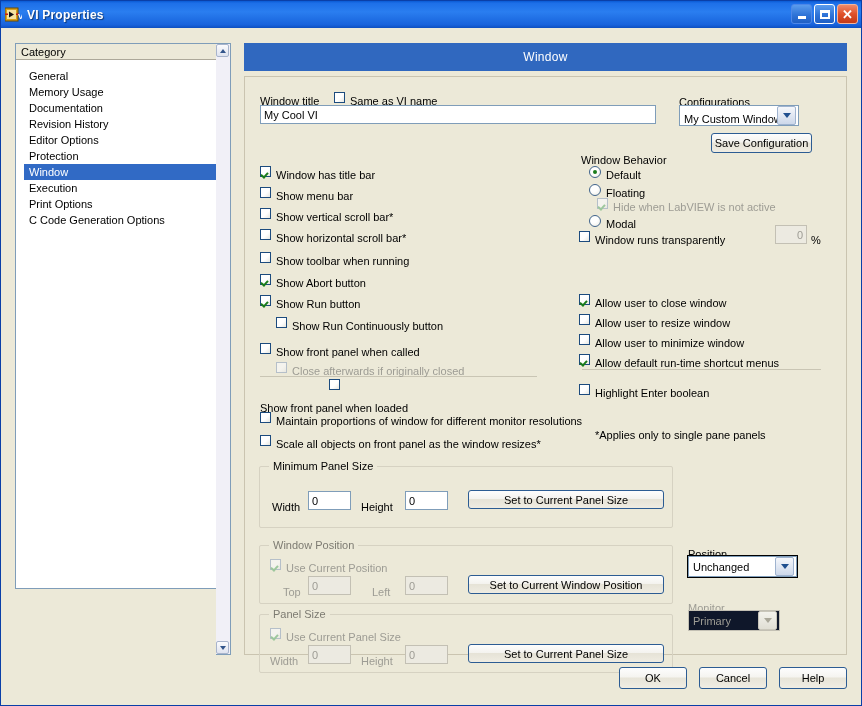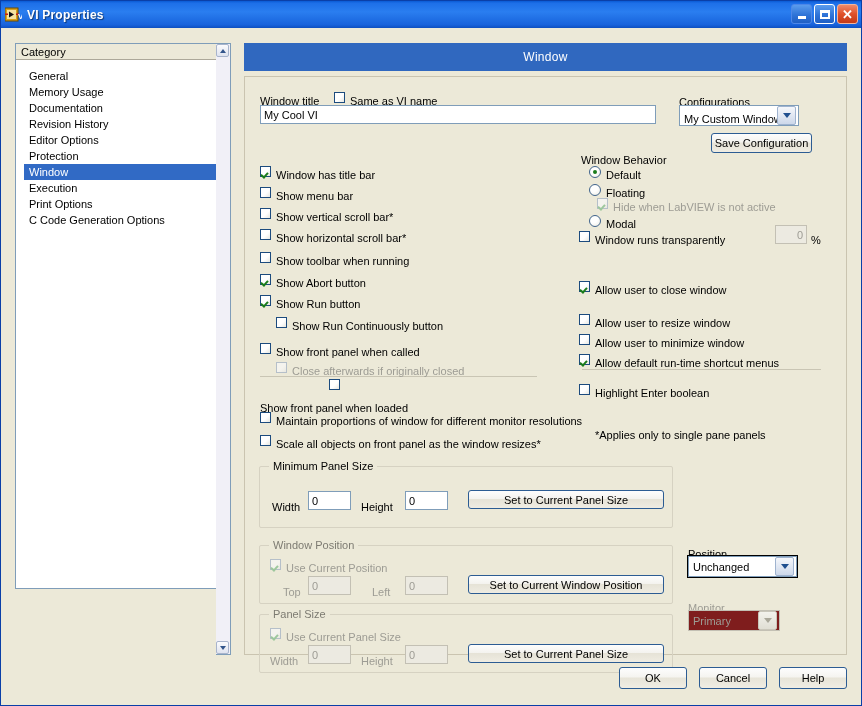--- a/index.html
+++ b/index.html
@@ -150,21 +150,21 @@
     height:21px;display:flex;align-items:center;
     font-size:11px;padding-left:4px;position:relative;
   }
   .combo .cval{flex:1;white-space:nowrap;overflow:hidden;}
   .combo .cbtn{
     width:17px;height:17px;margin-right:2px;flex:0 0 auto;
     background:linear-gradient(to bottom,#f5f7fb,#cdd8ea);
     border:1px solid #9fb3cf;border-radius:2px;
     display:flex;align-items:center;justify-content:center;
   }
-  .combo.dis{background:#7f1d1d;border-color:#c3c0b4;color:#9d9c94;gap:20px;}
+  .combo.dis{background:#0f172a;border-color:#c3c0b4;color:#9d9c94;gap:20px;}
   .combo.dis .cbtn{background:linear-gradient(to bottom,#f3f2ec,#e0ded4);border-color:#c9c6ba;}
   .chev{width:0;height:0;border-left:4px solid transparent;border-right:4px solid transparent;border-top:5px solid #1f4f8f;}
   .combo.dis .chev{border-top-color:#aaa79a;}
   .combo.focus{outline:1px solid #000;}
 
   .group{
     position:absolute;box-sizing:border-box;
     border:1px solid #d6d2c2;border-radius:2px;
   }
   .group > .gtitle{
@@ -362,21 +362,21 @@
         <div class="row" style="left:334px;top:150px;">
           <span class="cb" id="cb-trans"></span>
           <span class="lbl">Window runs transparently</span>
         </div>
         <input class="txt dis num" style="position: absolute; left: 530px; top: 148px; width: 32px; text-align: right;" id="txt-trans" readonly="" value="0">
         <div class="row" style="left:566px;top:150px;">
           <span class="lbl">%</span>
         </div>
 
         <div id="allow-cbs">
-            <div class="row" style="left: 334px; top: 200px;">
+            <div class="row" style="left: 334px; top: 213px;">
               <span class="cb on"></span>
               <span class="lbl">Allow user to close window</span>
             </div>
             <div class="row" style="left: 334px; top: 233px;">
               <span class="cb"></span>
               <span class="lbl">Allow user to resize window</span>
             </div>
             <div class="row" style="left: 334px; top: 253px;">
               <span class="cb"></span>
               <span class="lbl">Allow user to minimize window</span>

